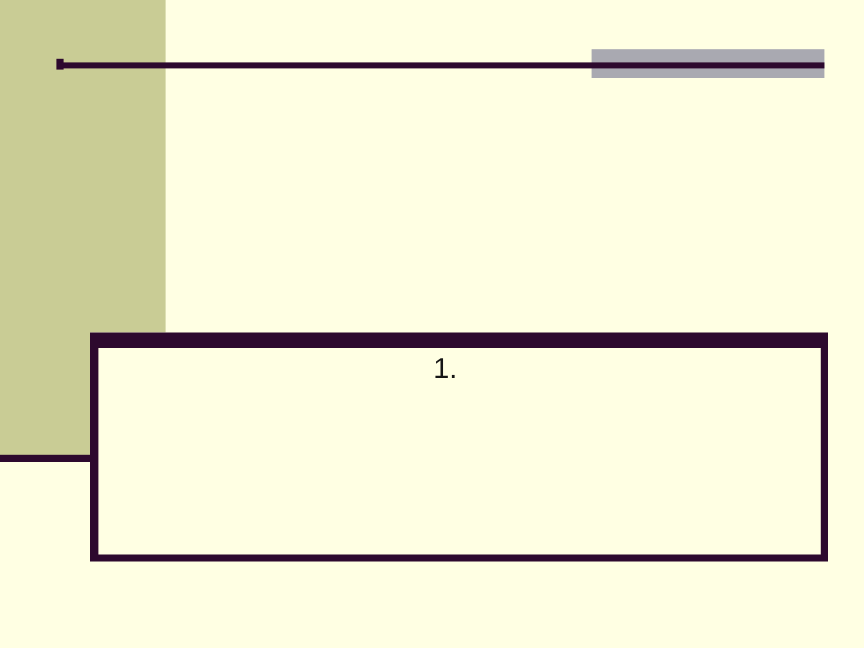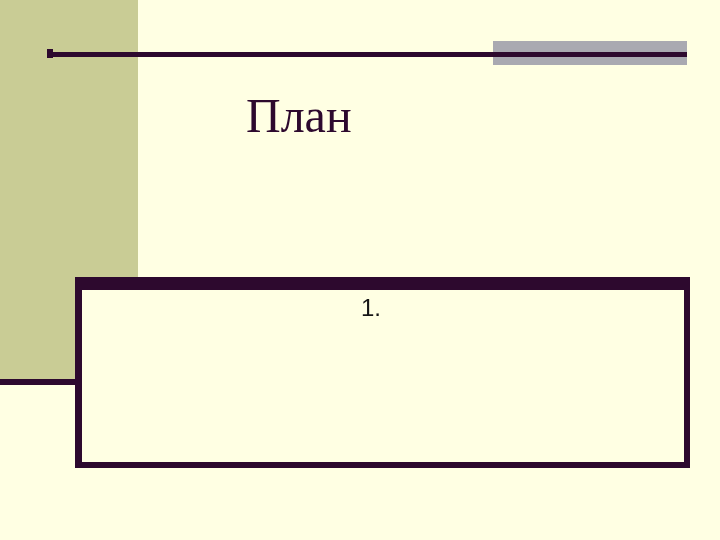--- a/index.html
+++ b/index.html
@@ -93,19 +93,18 @@
 
 <div class="slide">
 
   <div class="left-band"></div>
 
   <div class="gray-bar"></div>
 
   <div class="title-rule-cap"></div>
   <div class="title-rule"></div>
 
-  <h1 class="slide-title">План</h1>
 
   <div class="content-box">
     <div class="item-number">1.</div>
   </div>
 
 </div>
 
 </body></html>

